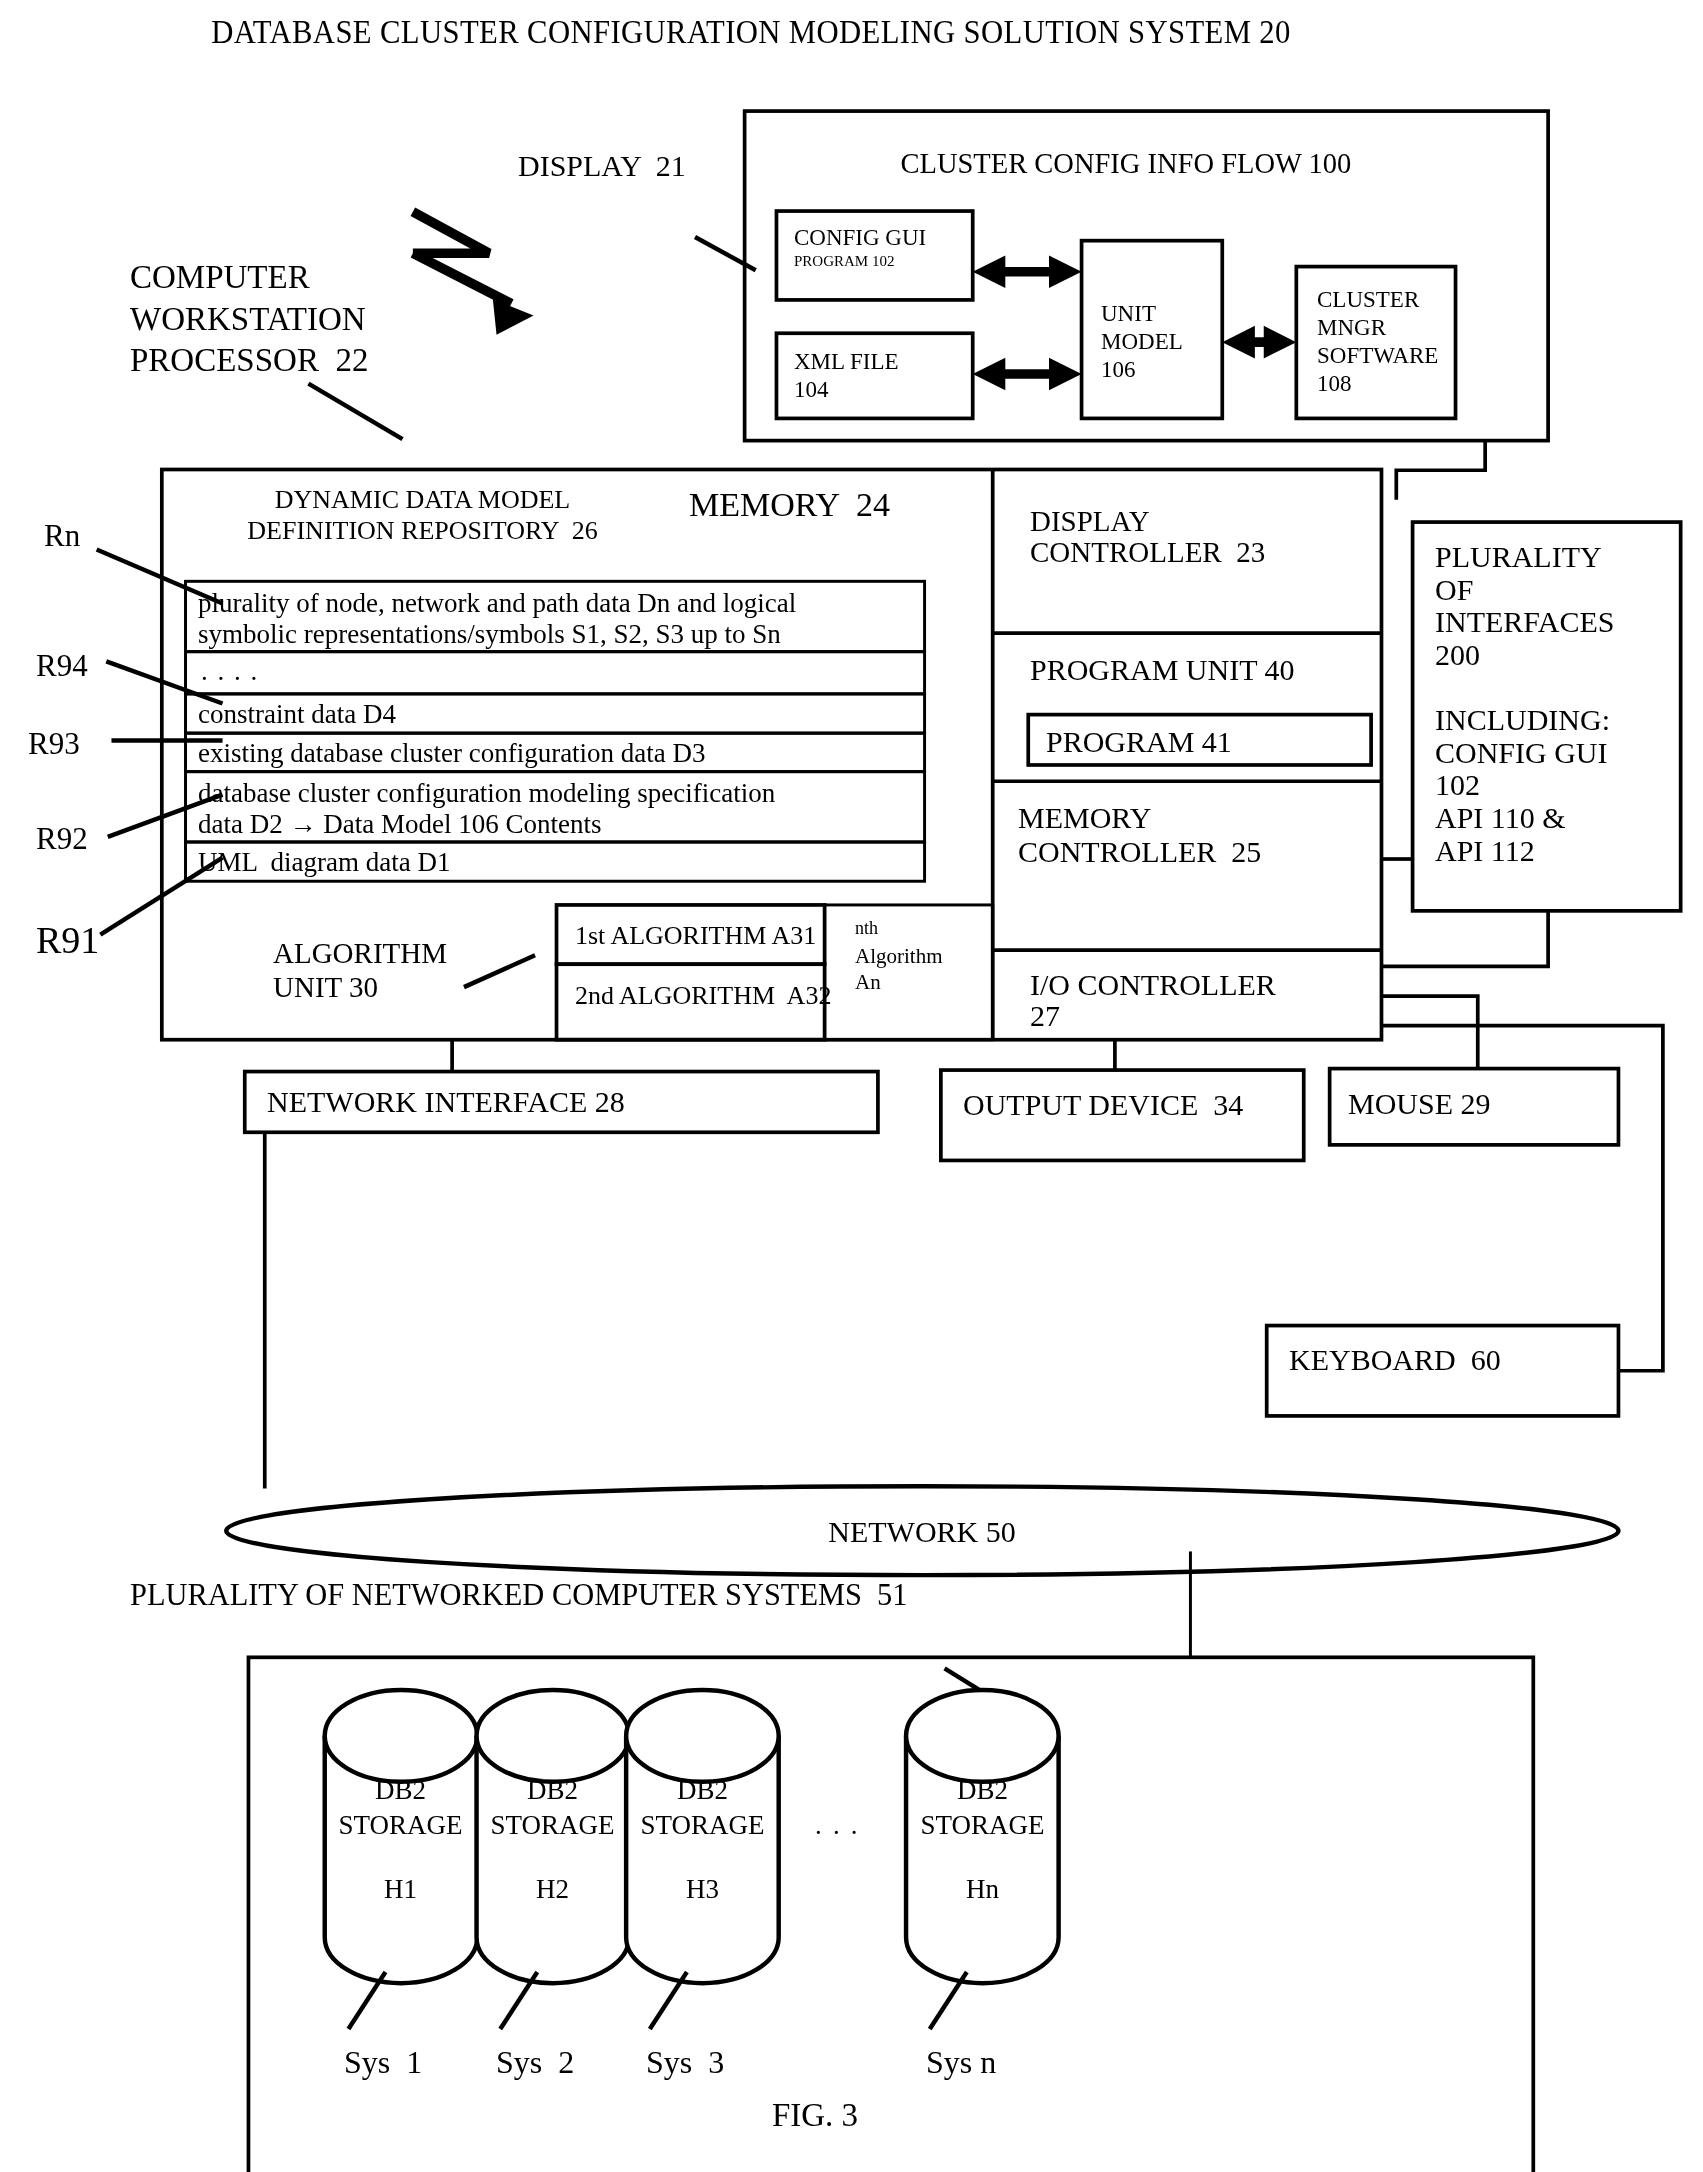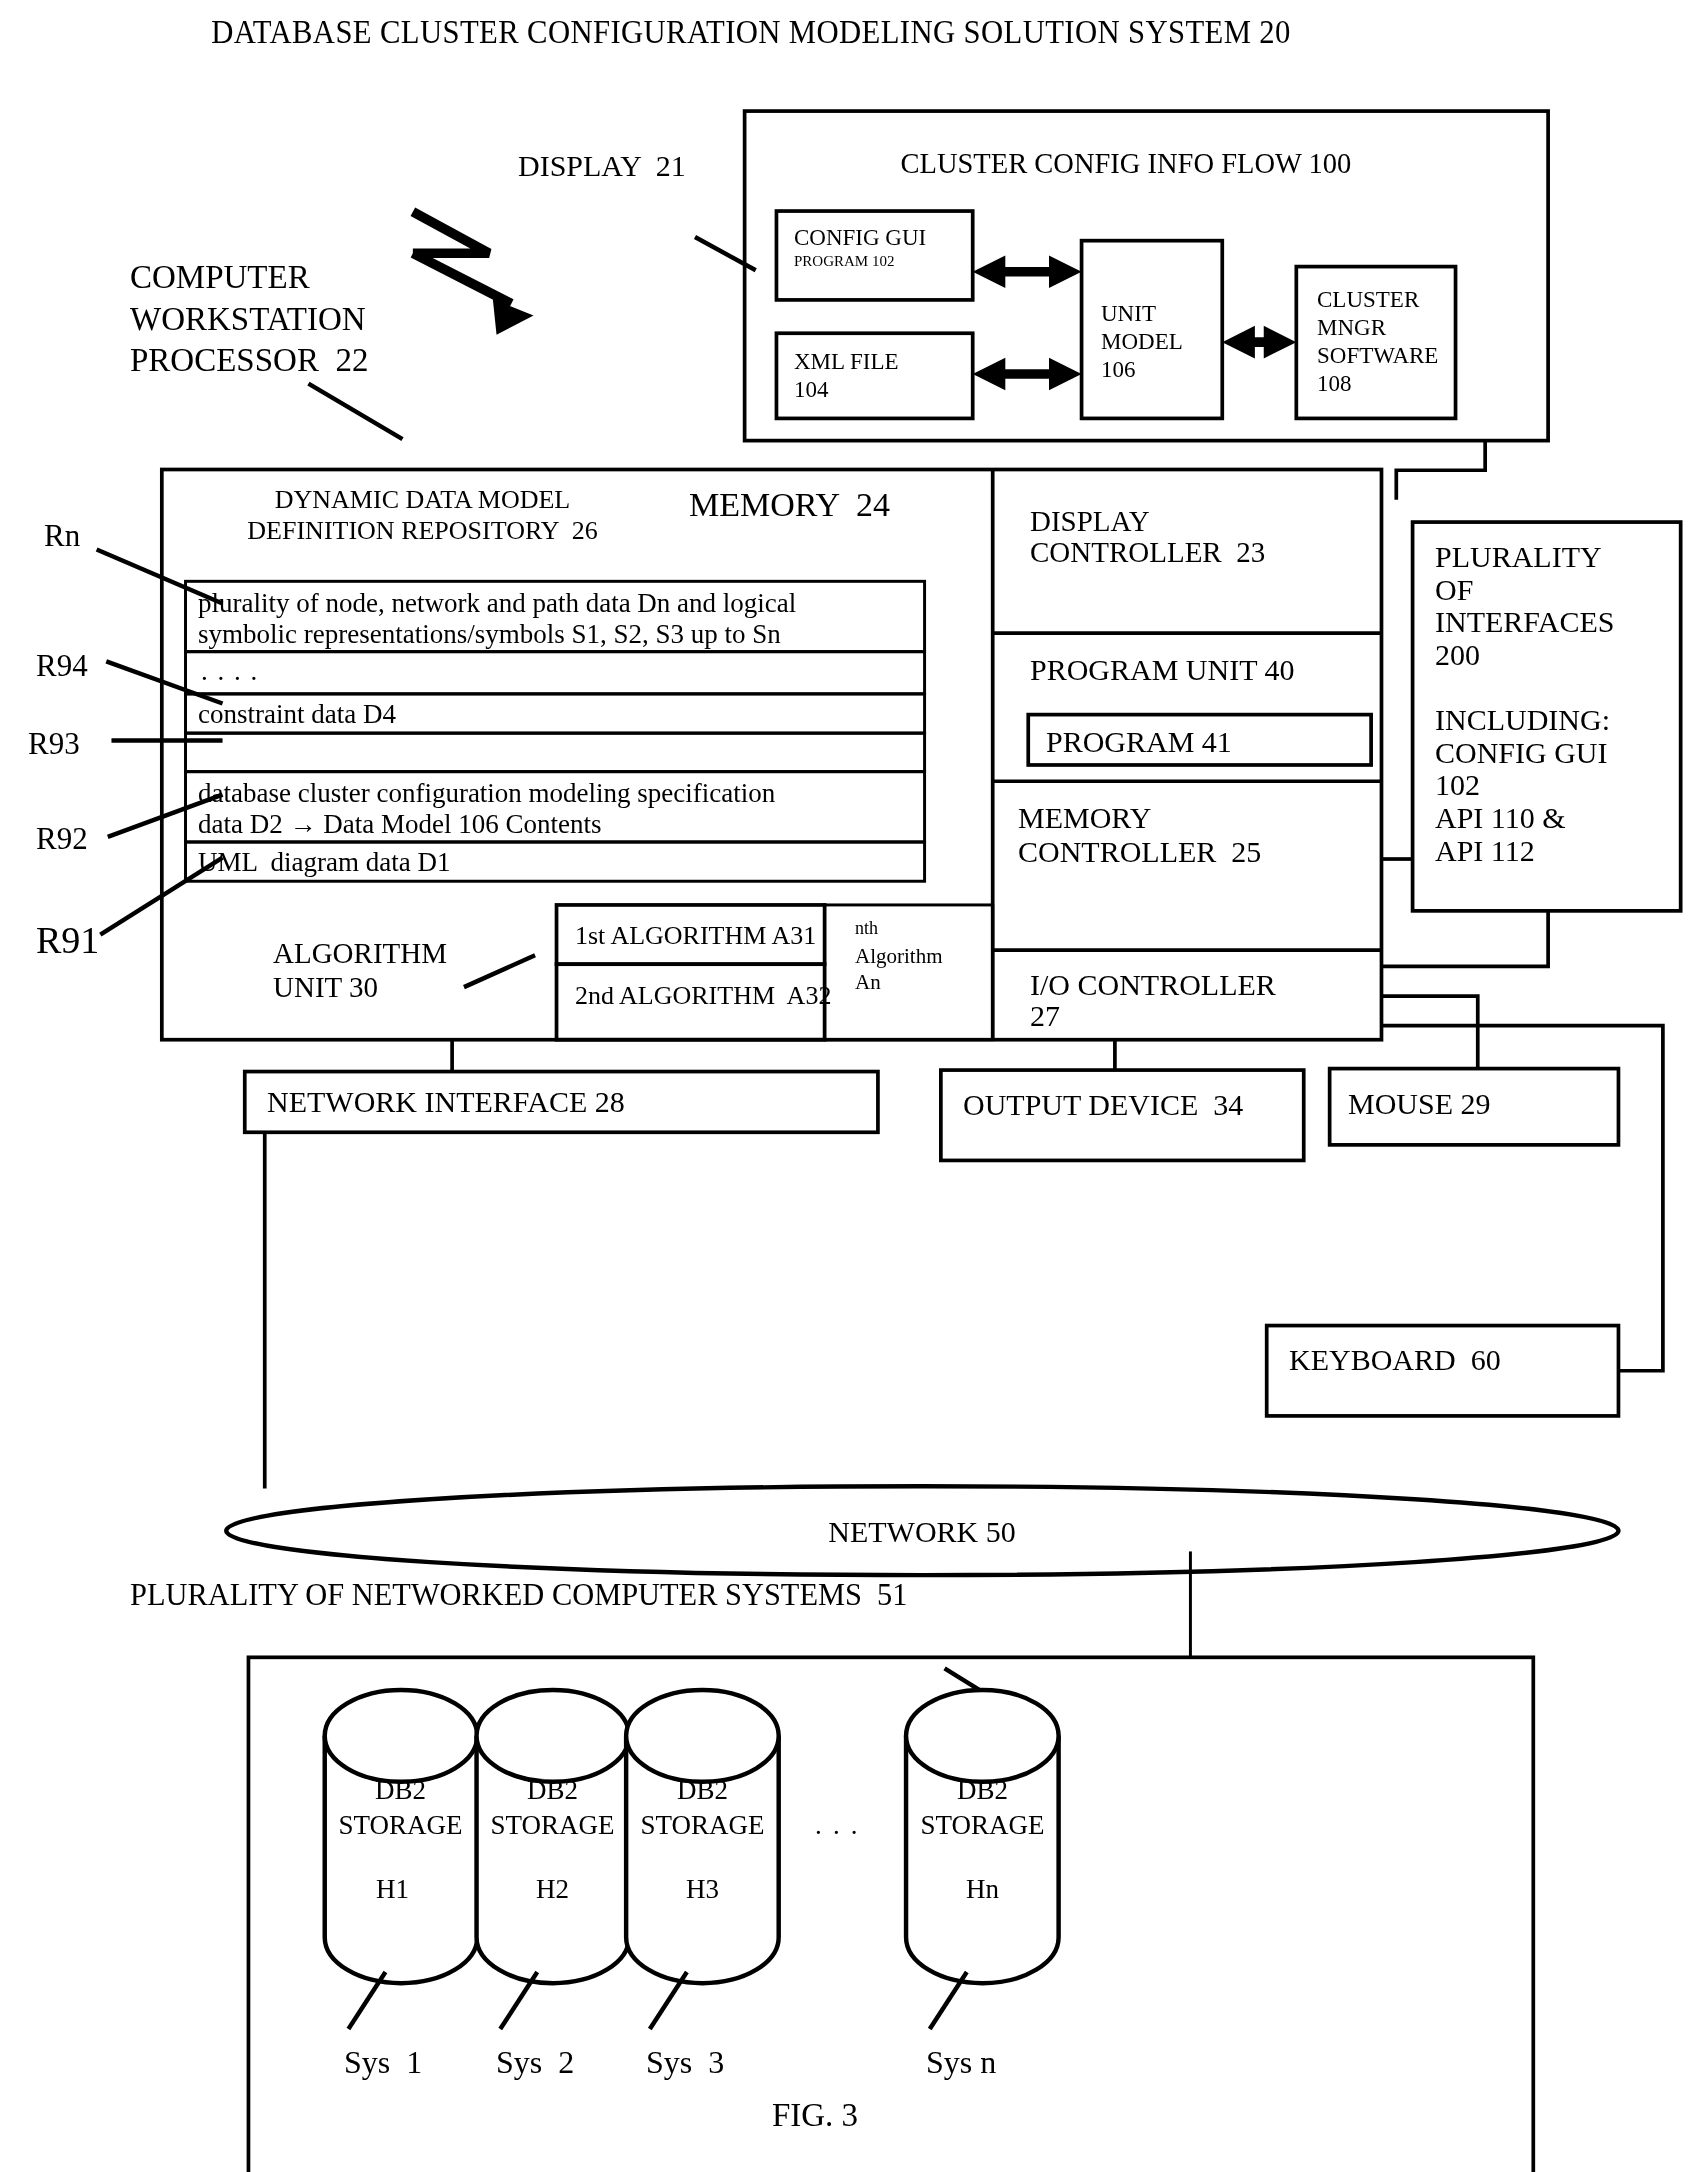--- a/index.html
+++ b/index.html
@@ -202,20 +202,21 @@
   <div class="txt ctr" style="left:215px; top:485px; width:415px; font-size:26px;">DYNAMIC DATA MODEL</div>
   <div class="txt ctr" style="left:215px; top:516px; width:415px; font-size:26px;">DEFINITION REPOSITORY  26</div>
 
   <div class="txt" style="left:198px; top:588px; font-size:27px;">plurality of node, network and path data Dn and logical</div>
   <div class="txt" style="left:198px; top:619px; font-size:27px;">symbolic representations/symbols S1, S2, S3 up to Sn</div>
 
   <div class="txt" style="left:201px; top:656px; font-size:27px; letter-spacing:1.5px;">. . . .</div>
 
   <div class="txt" style="left:198px; top:699px; font-size:27px;">constraint data D4</div>
 
+  <div class="txt" style="left:198px; top:738px; font-size:27px;">existing database cluster configuration data D3</div>
 
   <div class="txt" style="left:198px; top:778px; font-size:27px;">database cluster configuration modeling specification</div>
   <div class="txt" style="left:198px; top:809px; font-size:27px;font-family:Liberation Serif, serif;">data D2 → Data Model 106 Contents</div>
 
   <div class="txt" style="left:198px; top:847px; font-size:27px;">UML  diagram data D1</div>
 
   <div class="txt" style="left:44px; top:518px; font-size:31px;">Rn</div>
   <div class="txt" style="left:36px; top:648px; font-size:31px;">R94</div>
   <div class="txt" style="left:28px; top:726px; font-size:31px;">R93</div>
   <div class="txt" style="left:36px; top:821px; font-size:31px;">R92</div>
@@ -256,21 +257,21 @@
   <div class="txt" style="left:963px; top:1087px; font-size:30px;">OUTPUT DEVICE  34</div>
   <div class="txt" style="left:1348px; top:1086px; font-size:30px;">MOUSE 29</div>
   <div class="txt" style="left:1289px; top:1342px; font-size:30px;">KEYBOARD  60</div>
 
   <div class="txt ctr" style="left:700px; top:1514px; width:444px; font-size:30px;">NETWORK 50</div>
 
   <div class="txt tcond" style="left:130px; top:1576px; font-size:32px; transform:scaleX(0.95);">PLURALITY OF NETWORKED COMPUTER SYSTEMS  51</div>
 
   <div class="txt ctr" style="left:324px; top:1775px; width:153px; font-size:27px;">DB2</div>
   <div class="txt ctr" style="left:324px; top:1810px; width:153px; font-size:27px;">STORAGE</div>
-  <div class="txt ctr" style="left:316px; top:1874px; width:153px; font-size:27px;">H1</div>
+  <div class="txt ctr" style="left:324px; top:1874px; width:153px; font-size:27px;">H1</div>
   <div class="txt" style="left:344px; top:2044px; font-size:32px;">Sys  1</div>
 
   <div class="txt ctr" style="left:476px; top:1775px; width:153px; font-size:27px;">DB2</div>
   <div class="txt ctr" style="left:476px; top:1810px; width:153px; font-size:27px;">STORAGE</div>
   <div class="txt ctr" style="left:476px; top:1874px; width:153px; font-size:27px;">H2</div>
   <div class="txt" style="left:496px; top:2044px; font-size:32px;">Sys  2</div>
 
   <div class="txt ctr" style="left:626px; top:1775px; width:153px; font-size:27px;">DB2</div>
   <div class="txt ctr" style="left:626px; top:1810px; width:153px; font-size:27px;">STORAGE</div>
   <div class="txt ctr" style="left:626px; top:1874px; width:153px; font-size:27px;">H3</div>

